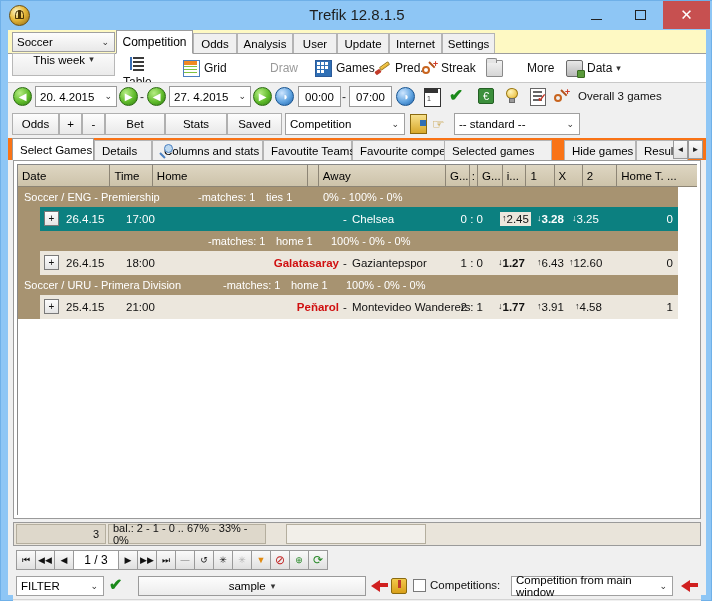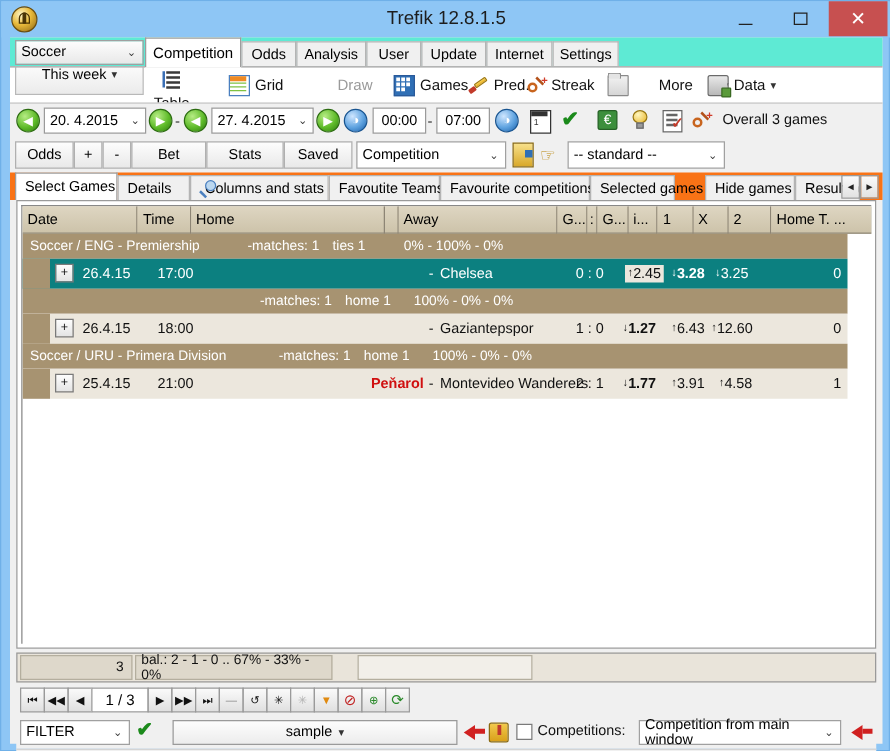--- a/index.html
+++ b/index.html
@@ -53,21 +53,21 @@
   
   .client{
     position:absolute;left:7px;top:29px;width:698px;height:565px;
     background:#f0f0f0;
     box-sizing:border-box;
   }
 
   
   .menurow{
     position:absolute;left:0;top:0;width:698px;height:23px;
-    background:#5eead4;
+    background:#fef9c3;
   }
   .combo{
     border:1px solid #a0a0a0;background:#fff;box-sizing:border-box;
     font-size:11.5px;color:#000;display:flex;align-items:center;
     padding-left:4px;position:relative;
   }
   .combo .arrow{
     position:absolute;right:5px;top:50%;transform:translateY(-50%);
     font-size:9px;color:#333;
   }
@@ -491,21 +491,21 @@
       <div class="itab" style="left:144px;width:111px;">
         <span class="ic-wand"></span>
         <span>Columns and stats</span>
       </div>
       <div class="itab" style="left:255px;width:89px;">
           <span>Favoutite Teams</span>
         </div>
       <div class="itab" style="left:344px;width:120px;">
           <span>Favourite competitions</span>
         </div>
-      <div class="itab" style="left:464px;width:68px;">
+      <div class="itab" style="left:436px;width:108px;">
           <span>Selected games</span>
         </div>
       <div class="itab" style="left:556px;width:72px;">
           <span>Hide games</span>
         </div>
       <div class="itab" style="left:628px;width:52px;overflow:hidden;">
           <span>Results o</span>
         </div>
       <div class="tabscroll">
         <div>
@@ -563,20 +563,21 @@
           <span style="position:absolute;left:258px;">home 1</span>
           <span style="position:absolute;left:313px;">100% - 0% - 0%</span>
         </div>
         <div class="datarow beige" style="top:86px;">
           <div class="stripe"></div>
           <div class="expander">
               <span>+</span>
             </div>
           <span class="cell" style="left:48px;">26.4.15</span>
           <span class="cell" style="left:108px;">18:00</span>
+          <span class="cell red" style="left:156px;width:165px;text-align:right;">Galatasaray</span>
           <span class="cell" style="left:325px;">-</span>
           <span class="cell" style="left:334px;">Gaziantepspor</span>
           <span class="cell" style="left:405px;width:60px;text-align:right;">1 : 0</span>
           <span class="cell bold" style="left:480px;"><i class="arrw">↓</i><span>1.27</span></span>
           <span class="cell" style="left:519px;"><i class="arrw">↑</i><span>6.43</span></span>
           <span class="cell" style="left:551px;"><i class="arrw">↑</i><span>12.60</span></span>
           <span class="cell" style="left:600px;width:55px;text-align:right;">0</span>
         </div>
 
         <div class="grouprow" style="top:110px;">

